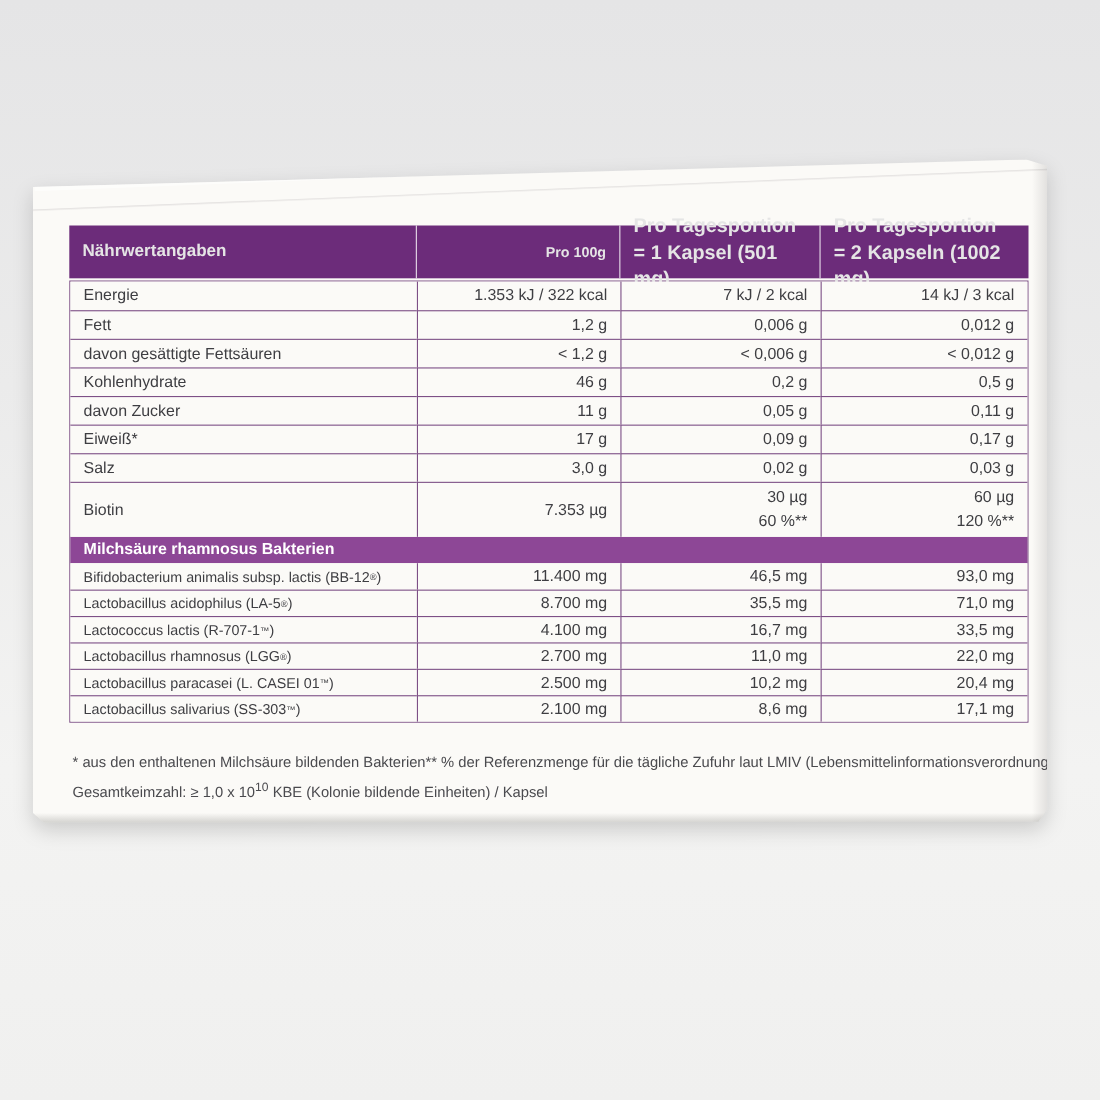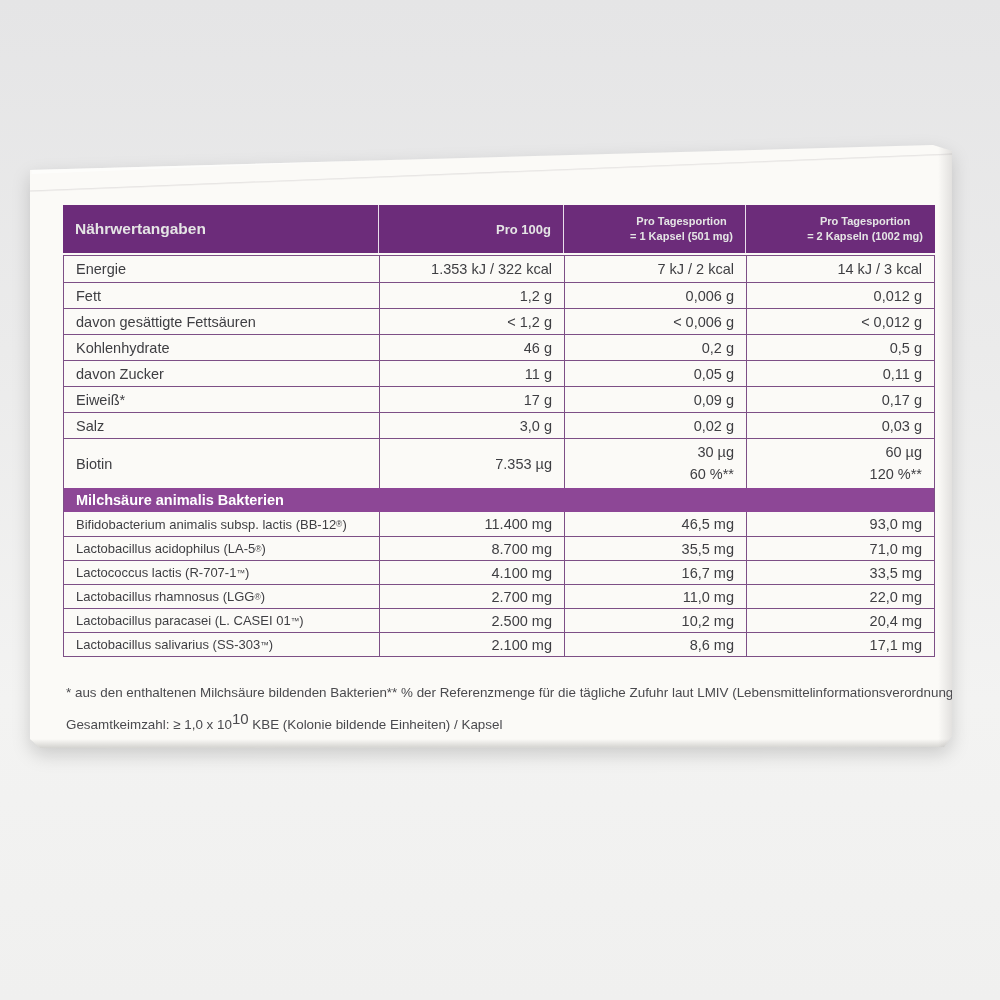--- a/index.html
+++ b/index.html
@@ -37,42 +37,42 @@
     background:linear-gradient(to top,rgba(70,70,66,0.22),rgba(70,70,66,0.0));}
 
   .ntable{position:absolute;left:33px;top:69px;width:872px;font-size:14.5px;}
   .thead{display:flex;background:var(--purple-dark);color:#e5e5e5;height:48px;font-weight:600;}
   .hc{display:flex;align-items:center;padding:0 12px;}
   .hc+.hc{border-left:1.5px solid rgba(255,255,255,0.85);}
   .hc1{width:315px;font-size:15.5px;}
   .hc2{width:185px;justify-content:flex-end;font-size:13px;}
   .hc3{width:182px;justify-content:flex-end;}
   .hc4{width:190px;justify-content:flex-end;}
-  .hstack{text-align:center;font-size:11px;line-height:1.35;}
+  .hstack{font-size:18px;line-height:1.35;}
   .tbody{border:1px solid var(--line);border-top:none;margin-top:2px;
     border-top:1px solid var(--line);}
   .trow{display:flex;}
   .trow+.trow .c{border-top:1px solid var(--line);}
   .secbar+.trow .c{border-top:none;}
   .c{display:flex;align-items:center;padding:0 12px;height:26px;background:var(--box);}
   .c1{width:315px;}
   .c2{width:185px;justify-content:flex-end;border-left:1px solid var(--line);}
   .c3{width:182px;justify-content:flex-end;border-left:1px solid var(--line);}
   .c4{width:188px;justify-content:flex-end;border-left:1px solid var(--line);padding-left:12px;}
   .bact .c{height:24px;}
   .bact .c1{font-size:13px;}
   .secbar{background:var(--purple-mid);color:#fff;height:24px;display:flex;
     align-items:center;padding:0 12px;font-weight:600;font-size:14.5px;}
   .dblrow .c{height:50px;}
   .dbl{flex-direction:column;align-items:flex-end;justify-content:center;line-height:1.5;}
   sup.mk{font-size:8.5px;line-height:0;}
   .footnotes{position:absolute;left:36px;top:549px;width:860px;font-size:13.4px;color:#4a4a4e;}
   .fline1{display:flex;white-space:nowrap;}
   .fline2{margin-top:10px;}
-  .fline2 sup{font-size:15px;}
+  .fline2 sup{font-size:11px;}
 </style>
 </head>
 <body>
 
 <div class="box-wrap">
   <div class="box">
     <div class="flap-shine"></div>
     <div class="print-strip ps1"></div>
     <div class="print-strip ps2"></div>
     <div class="print-strip ps3"></div>
@@ -147,21 +147,21 @@
           <div class="c c3 dbl">
             <div>30 µg</div>
             <div>60 %**</div>
           </div>
           <div class="c c4 dbl">
             <div>60 µg</div>
             <div>120 %**</div>
           </div>
         </div>
 
-        <div class="secbar">Milchsäure animalis Bakterien</div>
+        <div class="secbar">Milchsäure rhamnosus Bakterien</div>
 
         <div class="trow bact">
           <div class="c c1">
               <span>Bifidobacterium animalis subsp. lactis (BB-12</span>
               <sup class="mk">®</sup>
               <span>)</span>
             </div>
           <div class="c c2">11.400 mg</div>
           <div class="c c3">46,5 mg</div>
           <div class="c c4">93,0 mg</div>

